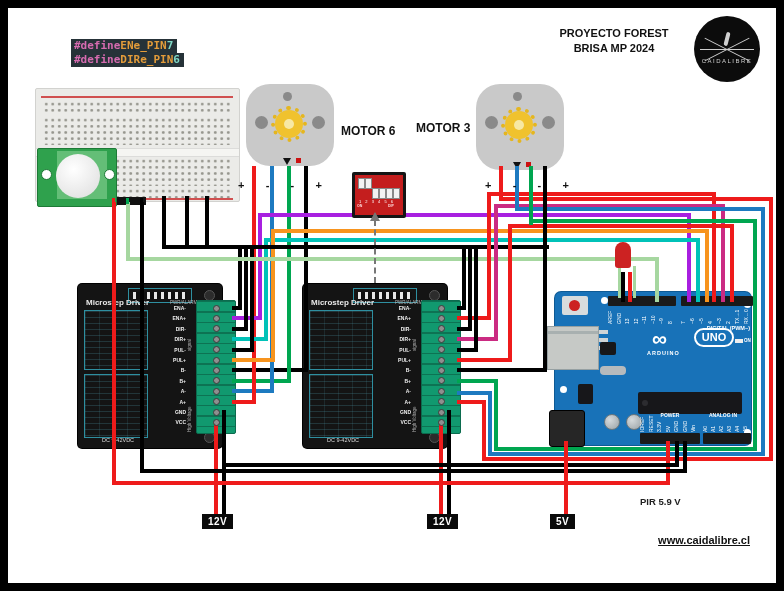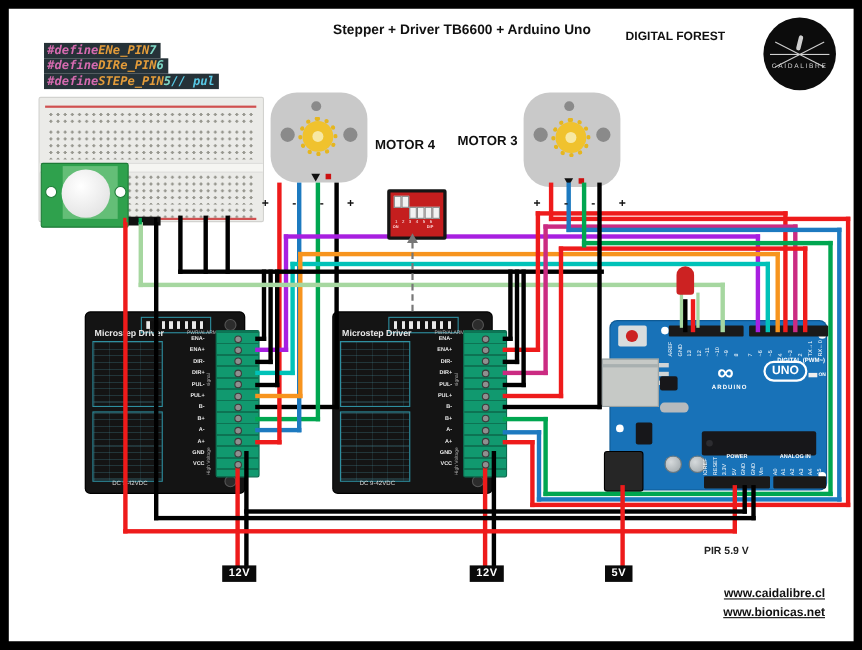--- a/index.html
+++ b/index.html
@@ -67,36 +67,35 @@
   .arrowhead{width:0;height:0;border-left:5px solid transparent;border-right:5px solid transparent;border-bottom:9px solid #777;}
   .logo{border-radius:50%;background:#0c0c0c;}
   .logoline{position:absolute;background:#cfcfcf;height:1px;}
   .logotxt{position:absolute;color:#cfcfcf;font-size:6px;letter-spacing:1.5px;text-align:center;width:100%;}
 </style>
 </head>
 <body>
 
 <div id="sheet">
 
-  <div class="abs title" style="left:250px;top:20px;width:340px;">Stepper + Driver TB6600 + Arduino Uno</div>
   <div class="abs proj" style="left:552px;top:26px;width:124px;">
-    <div>DIGITAL  FOREST</div>
+    <div>PROYECTO  FOREST</div>
+    <div>BRISA MP  2024</div>
   </div>
   <div class="abs logo" style="left:694px;top:16px;width:66px;height:66px;">
     <span class="logoline" style="left:6px;top:33px;width:54px;"></span>
     <span class="logoline" style="left:8px;top:33px;width:50px;transform:rotate(27deg);"></span>
     <span class="logoline" style="left:8px;top:33px;width:50px;transform:rotate(-27deg);"></span>
     <span class="abs" style="left:31px;top:16px;width:4px;height:14px;background:#cfcfcf;border-radius:2px;transform:rotate(14deg);"></span>
     <span class="logotxt" style="top:42px;">CAIDALIBRE</span>
   </div>
 
-  <div class="abs code" style="left:40px;top:39px;font-style:italic;">
+  <div class="abs code" style="left:71px;top:39px;">
     <div class="ln"><span class="kw">#define</span> <span class="nm">ENe_PIN</span> <span class="num">7</span></div>
     <div class="ln"><span class="kw">#define</span> <span class="nm">DIRe_PIN</span> <span class="num">6</span></div>
-    <div class="ln"><span class="kw">#define</span> <span class="nm">STEPe_PIN</span> <span class="num">5</span> <span class="cm">// pul</span></div>
   </div>
 
   <div class="abs bb" style="left:35px;top:88px;width:203px;height:112px;">
     <div class="abs rail" style="left:5px;top:7px;width:192px;"></div>
     <div class="abs dots" style="left:7px;top:12px;width:188px;height:12px;"></div>
     <div class="abs dots" style="left:7px;top:28px;width:188px;height:28px;"></div>
     <div class="abs groove" style="left:0px;top:59px;width:203px;height:7px;"></div>
     <div class="abs dots" style="left:7px;top:69px;width:188px;height:28px;"></div>
     <div class="abs dots" style="left:7px;top:99px;width:188px;height:10px;"></div>
     <div class="abs rail" style="left:5px;top:109px;width:192px;"></div>
@@ -121,21 +120,21 @@
   </div>
   <div class="abs motor" style="left:476px;top:84px;width:88px;height:86px;">
     <div class="abs mdot" style="left:37px;top:8px;width:9px;height:9px;"></div>
     <div class="abs mdot" style="left:9px;top:32px;width:13px;height:13px;"></div>
     <div class="abs mdot" style="left:66px;top:32px;width:13px;height:13px;"></div>
     <div class="abs gear" style="left:29px;top:27px;width:28px;height:28px;"></div>
     <div class="abs gearin" style="left:38px;top:36px;width:10px;height:10px;"></div>
     <div class="abs" style="left:37px;top:78px;width:0;height:0;border-left:4px solid transparent;border-right:4px solid transparent;border-top:7px solid #111;"></div>
     <div class="abs" style="left:50px;top:78px;width:5px;height:5px;background:#cc1111;"></div>
   </div>
-  <div class="abs" style="left:341px;top:124px;font-weight:bold;font-size:12px;color:#111;">MOTOR 4</div>
+  <div class="abs" style="left:341px;top:124px;font-weight:bold;font-size:12px;color:#111;">MOTOR 6</div>
   <div class="abs" style="left:416px;top:121px;font-weight:bold;font-size:12px;color:#111;">MOTOR 3</div>
   <div class="abs pol" style="left:238px;top:179px;width:84px;z-index:8;">
       <span>+</span>
       <span>-</span>
       <span>-</span>
       <span>+</span>
     </div>
   <div class="abs pol" style="left:485px;top:179px;width:84px;z-index:8;">
       <span>+</span>
       <span>-</span>
@@ -397,21 +396,20 @@
       <i class="wire" style="left: 140px; top: 198px; width: 3px; height: 6px; background: rgb(0, 0, 0); z-index: 5;"></i>
     </div>
 
   <div class="badge" style="left:202px;top:514px;z-index:8;">12V</div>
   <div class="badge" style="left:427px;top:514px;z-index:8;">12V</div>
   <div class="bad badge" style="left:550px;top:514px;z-index:8;">5V</div>
 
   <div class="abs" style="left:640px;top:496px;font-weight:bold;font-size:9.5px;color:#222;">PIR 5.9 V</div>
   <div class="abs" style="left:590px;top:534px;width:160px;text-align:right;">
     <div class="link">www.caidalibre.cl</div>
-    <div class="link" style="margin-top:5px;">www.bionicas.net</div>
   </div>
 
 <i class="screw" style="left: 212.5px; top: 304.5px; z-index: 6;"></i>
     <i class="screw" style="left: 212.5px; top: 314.9px; z-index: 6;"></i>
     <i class="screw" style="left: 212.5px; top: 325.3px; z-index: 6;"></i>
     <i class="screw" style="left: 212.5px; top: 335.7px; z-index: 6;"></i>
     <i class="screw" style="left: 212.5px; top: 346.1px; z-index: 6;"></i>
     <i class="screw" style="left: 212.5px; top: 356.5px; z-index: 6;"></i>
     <i class="screw" style="left: 212.5px; top: 366.9px; z-index: 6;"></i>
     <i class="screw" style="left: 212.5px; top: 377.3px; z-index: 6;"></i>

